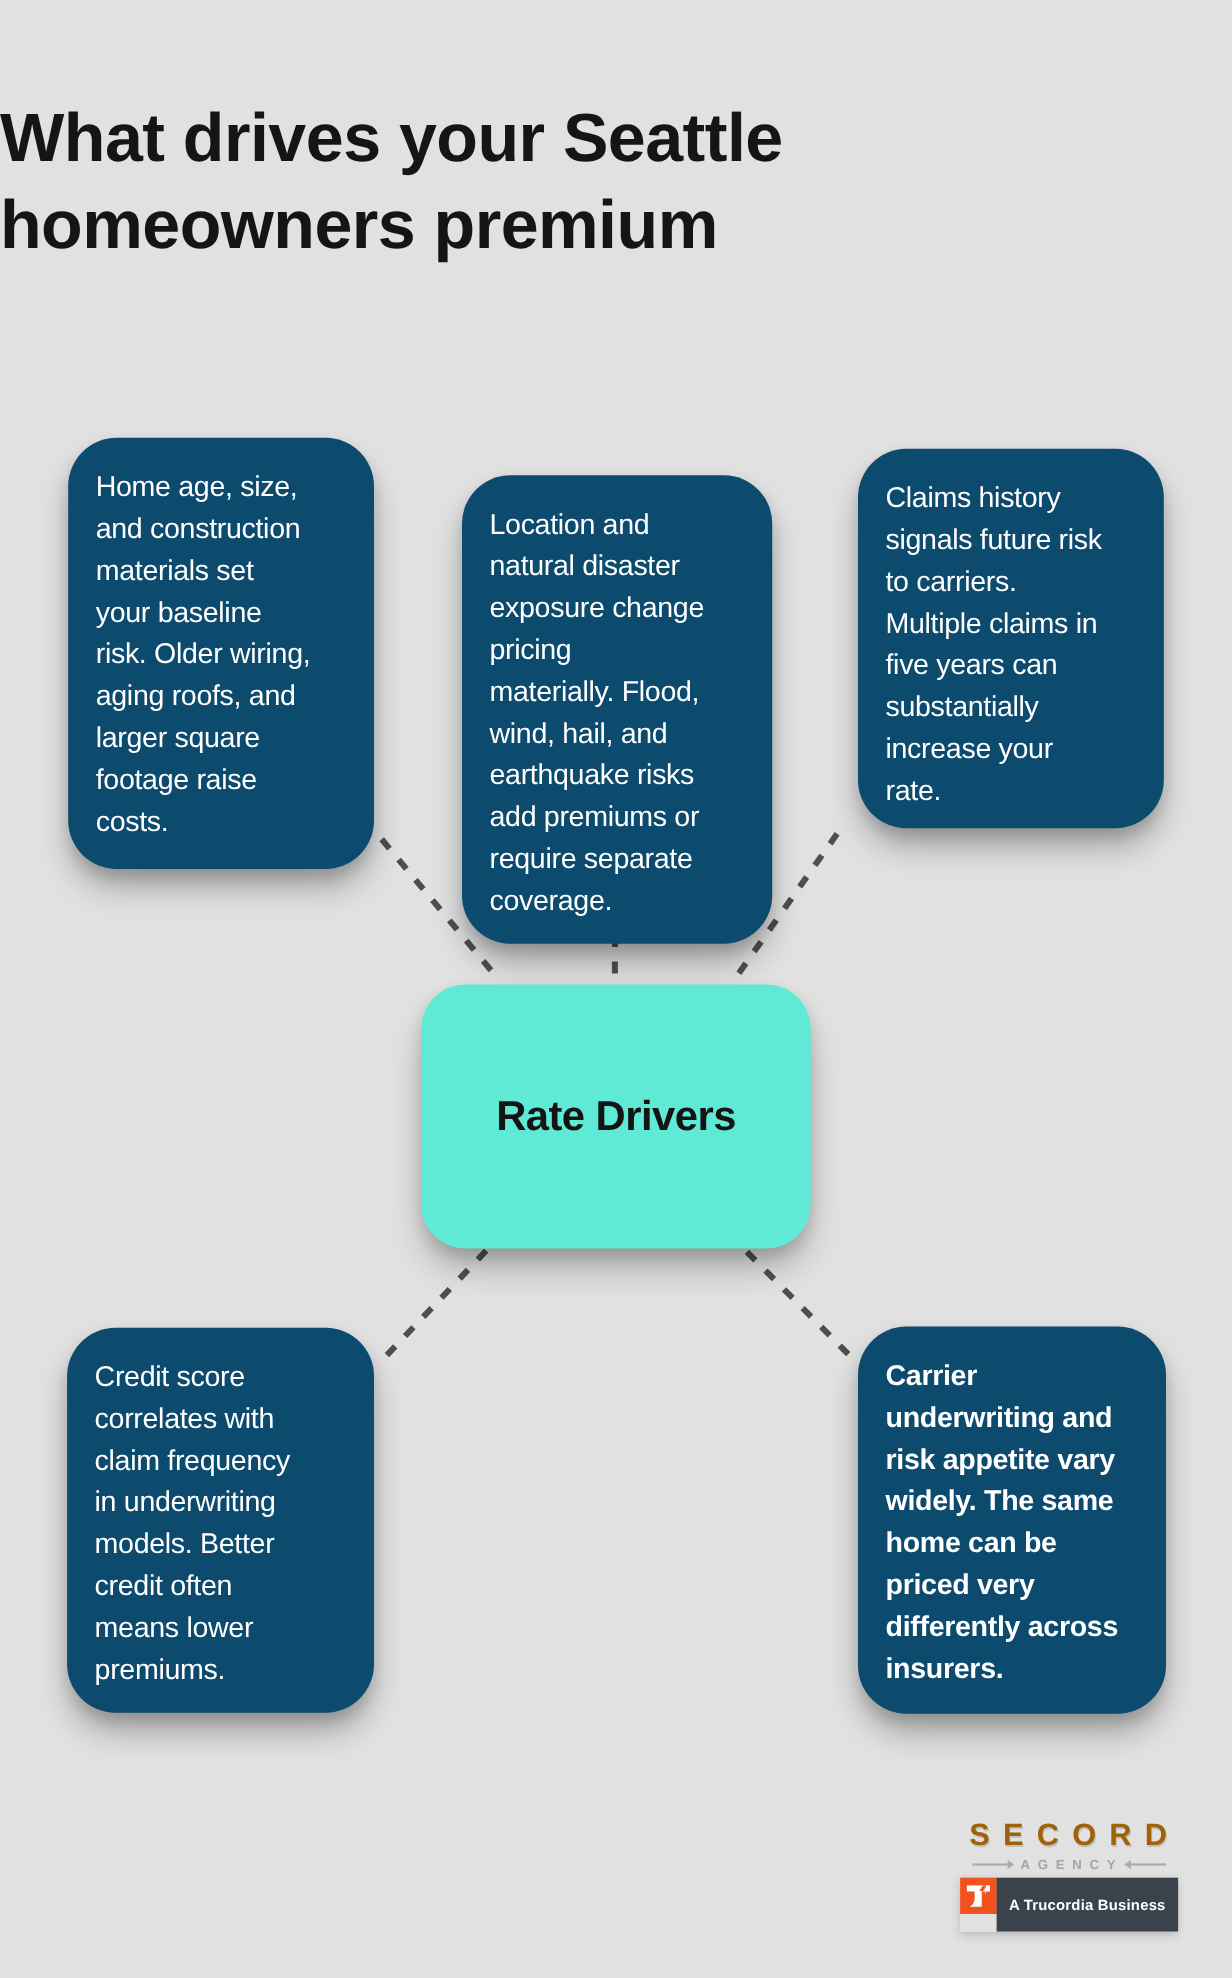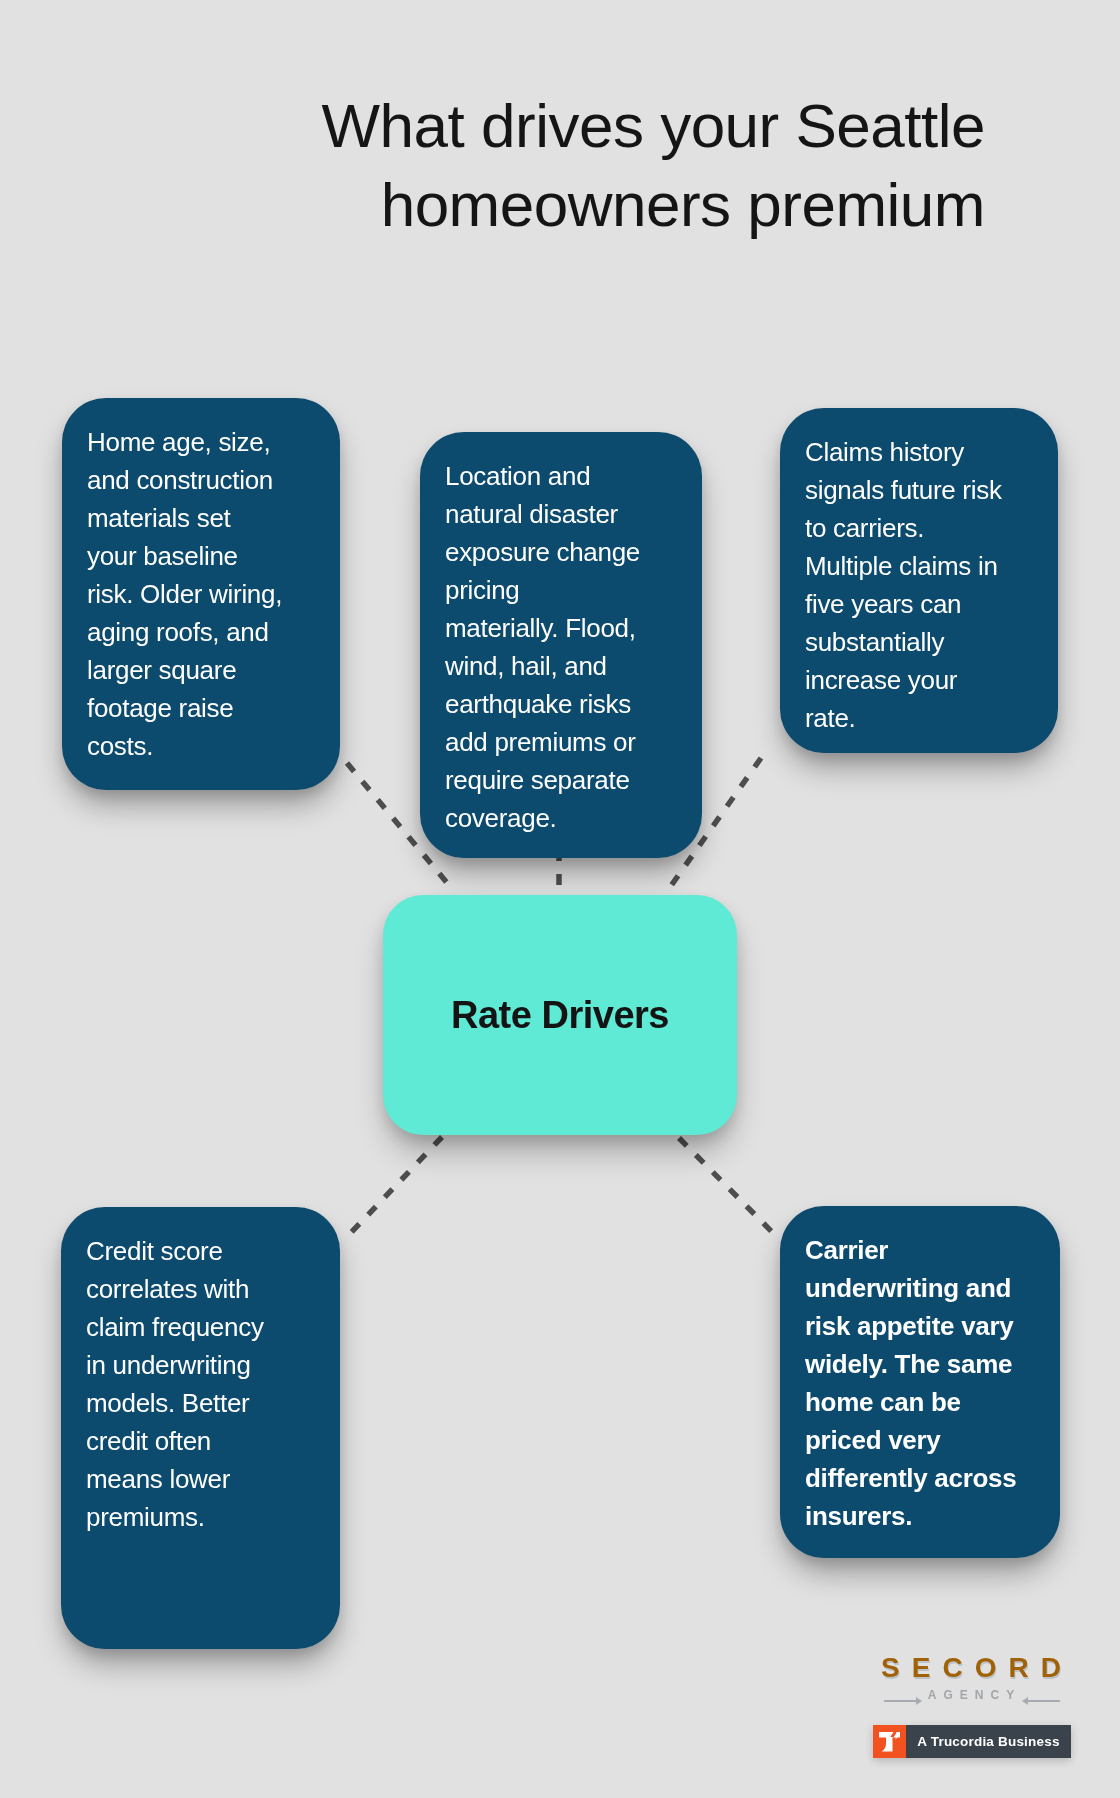--- a/index.html
+++ b/index.html
@@ -4,72 +4,72 @@
 <style>
   html,body{margin:0;padding:0;}
   body{
     width:1120px;height:1798px;position:relative;overflow:hidden;
     background:#e0e1e0;
     font-family:"Liberation Sans", sans-serif;
   }
   
   .page-title{
     position:absolute;top:86px;left:0;width:985px;
-    text-align:right;color:#151515;
-    font-size:62px;line-height:79px;font-weight:400;letter-spacing:-0.5px;
+    text-align:left;color:#151515;
+    font-size:62px;line-height:79px;font-weight:700;letter-spacing:-0.5px;
   }
   
   .connectors{position:absolute;top:0;left:0;width:1120px;height:1798px;}
   
   .node{
     position:absolute;box-sizing:border-box;
     background:#0c4a6e;color:#ffffff;border-radius:44px;
     font-size:26px;line-height:38px;letter-spacing:-0.3px;
     padding:25px 12px 24px 25px;white-space:pre-line;
     box-shadow:0 18px 30px -4px rgba(0,0,0,0.33), 0 6px 12px rgba(0,0,0,0.10);
   }
   .node-top-left    {left:62px; top:398px; width:278px;height:392px;}
   .node-top-middle  {left:420px;top:398px; width:282px;height:426px;margin-top:34px;}
   .node-top-right   {left:780px;top:408px; width:278px;height:345px;}
-  .node-bottom-left {left:61px; top:1207px;width:279px;height:442px;}
+  .node-bottom-left {left:61px; top:1207px;width:279px;height:350px;}
   .node-bottom-right{left:780px;top:1206px;width:280px;height:352px;font-weight:bold;}
   
   .center-node{
     position:absolute;left:383px;top:895px;width:354px;height:240px;
     background:#5eead4;border-radius:40px;
     display:flex;align-items:center;justify-content:center;
     box-shadow:0 20px 32px -6px rgba(0,0,0,0.30), 0 6px 14px rgba(0,0,0,0.10);
   }
   .center-node .label{
     font-size:38px;font-weight:700;color:#141414;letter-spacing:-0.5px;
   }
   
   .footer-logo{position:absolute;left:852px;top:1652px;width:240px;text-align:center;}
   .brand-wordmark{
     display:block;font-size:28px;font-weight:700;color:#a16207;
     letter-spacing:12px;text-indent:10px;
     text-shadow:1px 2px 0 rgba(160,170,180,0.55);
   }
   .agency-row{
-    margin-top:4px;display:flex;align-items:flex-end;justify-content:center;gap:7px;
+    margin-top:4px;display:flex;align-items:center;justify-content:center;gap:7px;
   }
   .agency-rule{width:32px;height:2px;background:#a8acb0;position:relative;}
   .agency-rule.left::after{
     content:"";position:absolute;right:-6px;top:-3px;
     border-left:6px solid #a8acb0;border-top:4px solid transparent;border-bottom:4px solid transparent;
   }
   .agency-rule.right::before{
     content:"";position:absolute;left:-6px;top:-3px;
     border-right:6px solid #a8acb0;border-top:4px solid transparent;border-bottom:4px solid transparent;
   }
   .brand-subtitle{
     font-size:12px;font-weight:700;color:#a2a6aa;letter-spacing:7px;text-indent:5px;
   }
   .trucordia-badge{
-    margin-top:23px;display:inline-flex;align-items:stretch;height:33px;
+    margin-top:5px;display:inline-flex;align-items:stretch;height:49px;
     box-shadow:0 3px 8px rgba(0,0,0,0.18);
   }
   .trucordia-tile{width:33px;height:33px;background:#f1521f;flex:0 0 33px;}
   .badge-bar{
     background:#3a424c;color:#ffffff;display:flex;align-items:center;
     padding:0 11px;font-size:13.5px;font-weight:700;white-space:nowrap;letter-spacing:0.2px;
   }
 </style>
 </head>
 <body>

